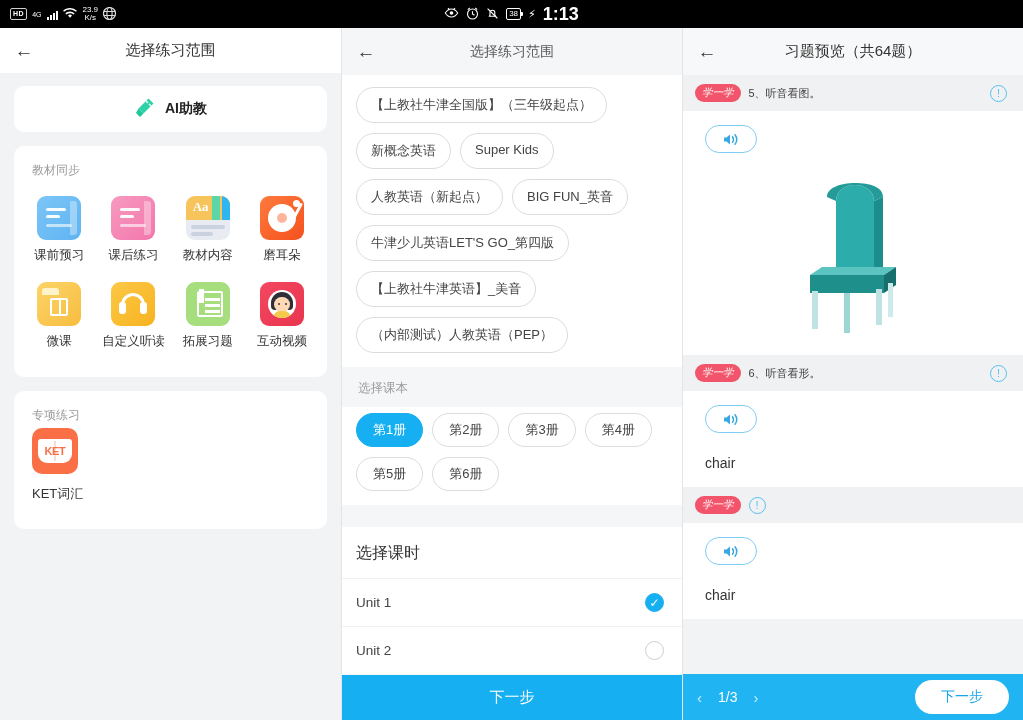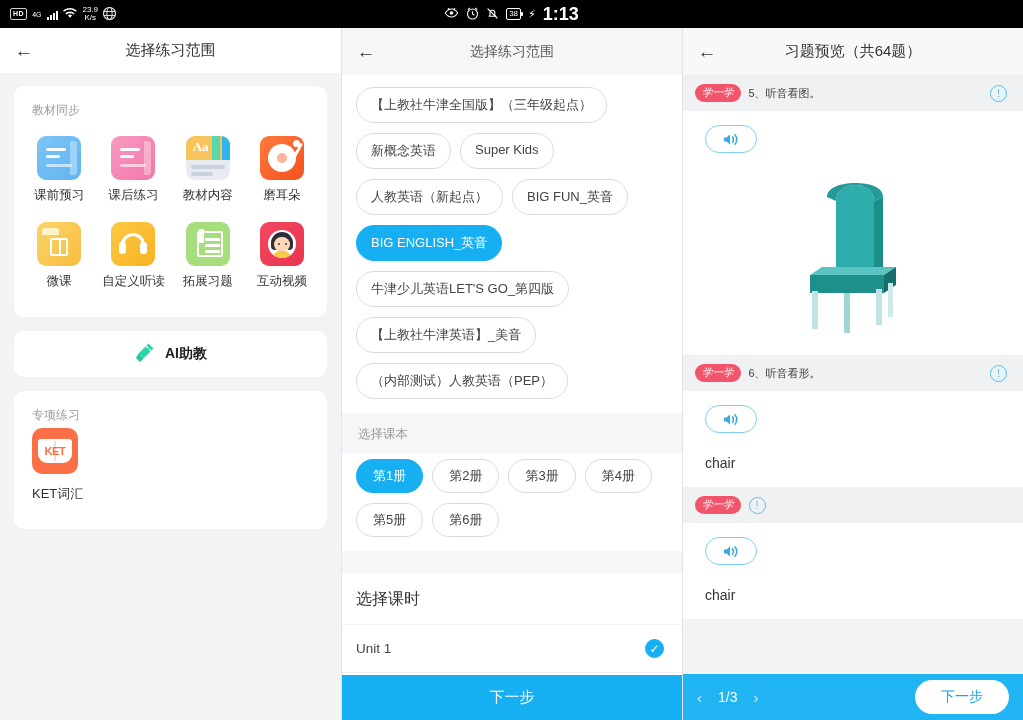--- a/index.html
+++ b/index.html
@@ -232,122 +232,122 @@
   <div class="panes">
 
     <div class="pane pane-left">
       <div class="appbar">
         <div class="back">←</div>
         <div class="title">选择练习范围</div>
       </div>
 
       <div class="left-body">
 
-        <div class="card">
-          <div class="card-label">教材同步</div>
-          <div class="grid">
-
-            <div class="gitem">
-              <div class="gicon ic-book">
-                <div class="spine"></div>
-                  <div class="ln ln1"></div>
-                  <div class="ln ln2"></div>
-                  <div class="ln ln3"></div>
-              </div>
-              <span>课前预习</span>
-            </div>
-
-            <div class="gitem">
-              <div class="gicon ic-book pink">
-                <div class="spine"></div>
-                  <div class="ln ln1"></div>
-                  <div class="ln ln2"></div>
-                  <div class="ln ln3"></div>
-              </div>
-              <span>课后练习</span>
-            </div>
-
-            <div class="gitem">
-              <div class="gicon ic-aa">
-                <div class="top"></div>
-                  <div class="tg tg1"></div>
-                  <div class="tg tg2"></div>
-                <div class="aa">Aa</div>
-                  <div class="bl bl1"></div>
-                  <div class="bl bl2"></div>
-              </div>
-              <span>教材内容</span>
-            </div>
-
-            <div class="gitem">
-              <div class="gicon ic-disc">
-                <div class="plate"></div>
-                  <div class="hole"></div>
-                  <div class="arm"></div>
-                  <div class="knob"></div>
-              </div>
-              <span>磨耳朵</span>
-            </div>
-
-            <div class="gitem">
-              <div class="gicon ic-folder">
-                <div class="tab"></div>
-                  <div class="bk"></div>
-              </div>
-              <span>微课</span>
-            </div>
-
-            <div class="gitem">
-              <div class="gicon ic-head">
-                <div class="band"></div>
-                  <div class="e e1"></div>
-                  <div class="e e2"></div>
-              </div>
-              <span>自定义听读</span>
-            </div>
-
-            <div class="gitem">
-              <div class="gicon ic-green">
-                <div class="sheet"></div>
-                  <div class="mk"></div>
-                <div class="l l1"></div>
-                  <div class="l l2"></div>
-                  <div class="l l3"></div>
-              </div>
-              <span>拓展习题</span>
-            </div>
-
-            <div class="gitem">
-              <div class="gicon ic-av">
-                <div class="circ">
-                  <div class="hair"></div>
-                    <div class="face"></div>
-                  <div class="eye eye1"></div>
-                    <div class="eye eye2"></div>
-                    <div class="body"></div>
-                </div>
-              </div>
-              <span>互动视频</span>
-            </div>
-
-          </div>
-        </div>
-
         <div class="card ai-card">
           <span>
             <svg width="22" height="22" viewBox="0 0 22 22">
               <path d="M14.5 2.5l5 5-10 10-5-5z" fill="#2fd2a4"></path>
               <path d="M4.5 12.5l5 5L6 21l-4-4z" fill="#1fc79a"></path>
               <path d="M12 5l2 2M15 8l2 2" stroke="#fff" stroke-width="1.3"></path>
             </svg>
           </span>
           <span class="lbl">AI助教</span>
         </div>
 
         <div class="card">
+          <div class="card-label">教材同步</div>
+          <div class="grid">
+
+            <div class="gitem">
+              <div class="gicon ic-book">
+                <div class="spine"></div>
+                  <div class="ln ln1"></div>
+                  <div class="ln ln2"></div>
+                  <div class="ln ln3"></div>
+              </div>
+              <span>课前预习</span>
+            </div>
+
+            <div class="gitem">
+              <div class="gicon ic-book pink">
+                <div class="spine"></div>
+                  <div class="ln ln1"></div>
+                  <div class="ln ln2"></div>
+                  <div class="ln ln3"></div>
+              </div>
+              <span>课后练习</span>
+            </div>
+
+            <div class="gitem">
+              <div class="gicon ic-aa">
+                <div class="top"></div>
+                  <div class="tg tg1"></div>
+                  <div class="tg tg2"></div>
+                <div class="aa">Aa</div>
+                  <div class="bl bl1"></div>
+                  <div class="bl bl2"></div>
+              </div>
+              <span>教材内容</span>
+            </div>
+
+            <div class="gitem">
+              <div class="gicon ic-disc">
+                <div class="plate"></div>
+                  <div class="hole"></div>
+                  <div class="arm"></div>
+                  <div class="knob"></div>
+              </div>
+              <span>磨耳朵</span>
+            </div>
+
+            <div class="gitem">
+              <div class="gicon ic-folder">
+                <div class="tab"></div>
+                  <div class="bk"></div>
+              </div>
+              <span>微课</span>
+            </div>
+
+            <div class="gitem">
+              <div class="gicon ic-head">
+                <div class="band"></div>
+                  <div class="e e1"></div>
+                  <div class="e e2"></div>
+              </div>
+              <span>自定义听读</span>
+            </div>
+
+            <div class="gitem">
+              <div class="gicon ic-green">
+                <div class="sheet"></div>
+                  <div class="mk"></div>
+                <div class="l l1"></div>
+                  <div class="l l2"></div>
+                  <div class="l l3"></div>
+              </div>
+              <span>拓展习题</span>
+            </div>
+
+            <div class="gitem">
+              <div class="gicon ic-av">
+                <div class="circ">
+                  <div class="hair"></div>
+                    <div class="face"></div>
+                  <div class="eye eye1"></div>
+                    <div class="eye eye2"></div>
+                    <div class="body"></div>
+                </div>
+              </div>
+              <span>互动视频</span>
+            </div>
+
+          </div>
+        </div>
+
+        <div class="card">
           <div class="card-label">专项练习</div>
           <div class="ket-wrap">
             <div class="ket-icon">
               <div class="inner">
                   <span class="t">KET</span>
                 </div>
             </div>
             <div class="ket-name">KET词汇</div>
           </div>
         </div>
@@ -361,21 +361,20 @@
         <div class="title">选择练习范围</div>
       </div>
 
       <div class="chips-box">
         <div class="chip-row">
           <div class="chip">【上教社牛津全国版】（三年级起点）</div>
           <div class="chip">新概念英语</div>
           <div class="chip">Super Kids</div>
           <div class="chip">人教英语（新起点）</div>
           <div class="chip">BIG FUN_英音</div>
-          <div class="chip sel">BIG ENGLISH_英音</div>
           <div class="chip">牛津少儿英语LET'S GO_第四版</div>
           <div class="chip">【上教社牛津英语】_美音</div>
           <div class="chip">（内部测试）人教英语（PEP）</div>
         </div>
       </div>
 
       <div class="sec-label">选择课本</div>
 
       <div class="books-box">
         <div class="chip-row">

